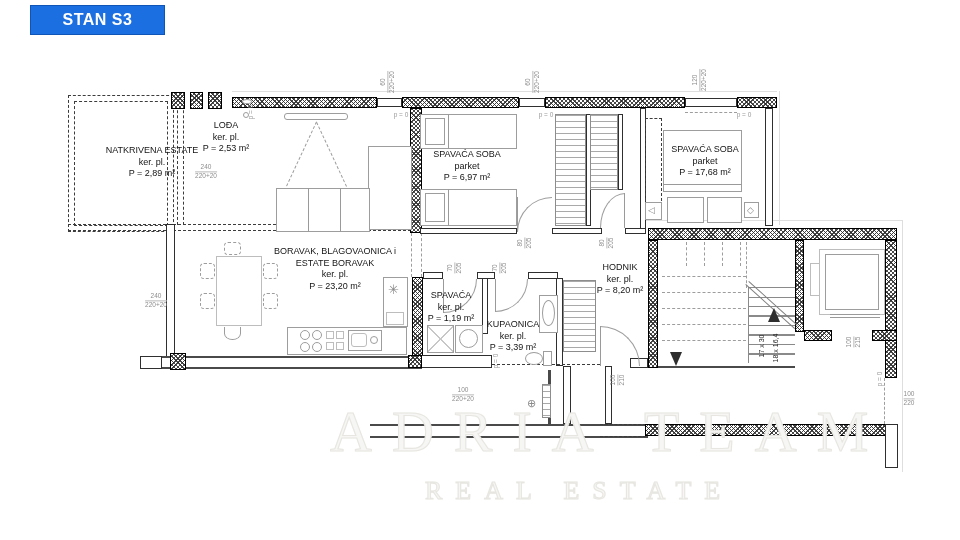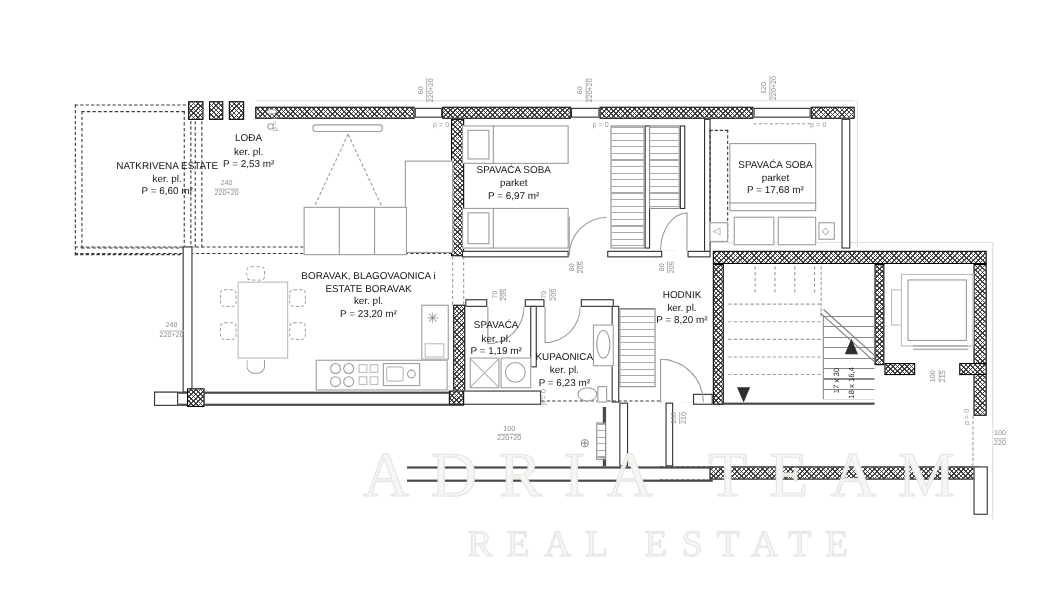--- a/index.html
+++ b/index.html
@@ -49,27 +49,30 @@
   .dim.v{transform:translate(-50%,-50%) rotate(-90deg);}
   .dim span+span{border-top:1px solid #b8b8b8;}
   .p0{position:absolute;font-size:6.5px;color:#9a9a9a;white-space:nowrap;transform:translate(-50%,-50%);}
   .p0.v{transform:translate(-50%,-50%) rotate(-90deg);}
   .stairlab{position:absolute;font-size:7px;color:#1d1d1d;white-space:nowrap;
             transform:translate(-50%,-50%) rotate(-90deg);}
   .sym{position:absolute;color:#8a8a8a;font-size:11px;line-height:1;}
   .wm{position:absolute;font-family:"Liberation Serif",serif;color:rgba(255,255,255,.55);
       -webkit-text-stroke:1.1px #e7e6e1;text-shadow:0 0 1px #eceae6;white-space:nowrap;z-index:6;}
   .wm1{font-size:58px;letter-spacing:20px;}
-  .wm2{font-size:34px;letter-spacing:13px;}
+  .wm2{font-size:26px;letter-spacing:13px;}
 </style>
 </head>
 <body>
 
 <div class="stage">
 
+  <div class="abs badge" style="left: 30px; top: 5px; width: 135px; height: 30px; background: rgb(28, 111, 224); border: 1px solid rgb(15, 85, 184); color: rgb(255, 255, 255);">
+    <span>STAN S3</span>
+  </div>
 
   <div class="abs lgt" style="left:232px;top:91px;width:545px;height:1px;"></div>
   <div class="abs lgt" style="left:779px;top:91px;width:1px;height:134px;"></div>
   <div class="abs lgt" style="left:640px;top:220px;width:263px;height:1px;"></div>
   <div class="abs lgt" style="left:902px;top:220px;width:1px;height:252px;"></div>
 
   <div class="abs dashbox" style="left:68px;top:95px;width:106px;height:137px;"></div>
   <div class="abs dashbox" style="left:74px;top:101px;width:94px;height:125px;"></div>
   <div class="abs dashv" style="left:177px;top:95px;height:130px;"></div>
   <div class="abs dashv" style="left:183px;top:95px;height:130px;"></div>
@@ -242,21 +245,21 @@
   <div class="abs ell" style="left:242px;top:99px;width:10px;height:5px;"></div>
   <div class="abs circ" style="left:243px;top:112px;width:6px;height:6px;"></div>
 
   <div class="wm wm1" style="left:330px;top:398px;">ADRIA TEAM</div>
   <div class="wm wm2" style="left:425px;top:476px;">REAL ESTATE</div>
 
   <div id="gen">
       <div class="room" style="left: 152px; top: 163px;">
         <div>NATKRIVENA ESTATE</div>
         <div>ker. pl.</div>
-        <div>P = 6,60 m²</div>
+        <div>P = 2,89 m²</div>
       </div>
       <div class="room" style="left: 226px; top: 138px;">
         <div>LOĐA</div>
         <div>ker. pl.</div>
         <div>P = 2,53 m²</div>
       </div>
       <div class="room" style="left: 467px; top: 167px;">
         <div>SPAVAĆA SOBA</div>
         <div>parket</div>
         <div>P = 6,97 m²</div>
@@ -273,21 +276,21 @@
         <div>P = 23,20 m²</div>
       </div>
       <div class="room" style="left: 451px; top: 308px;">
         <div>SPAVAĆA</div>
         <div>ker. pl.</div>
         <div>P = 1,19 m²</div>
       </div>
       <div class="room" style="left: 513px; top: 337px;">
         <div>KUPAONICA</div>
         <div>ker. pl.</div>
-        <div>P = 6,23 m²</div>
+        <div>P = 3,39 m²</div>
       </div>
       <div class="room" style="left: 620px; top: 280px;">
         <div>HODNIK</div>
         <div>ker. pl.</div>
         <div>P = 8,20 m²</div>
       </div>
       <div class="dim v" style="left: 388px; top: 82px;">
         <span>60</span>
         <span>220+20</span>
       </div>

